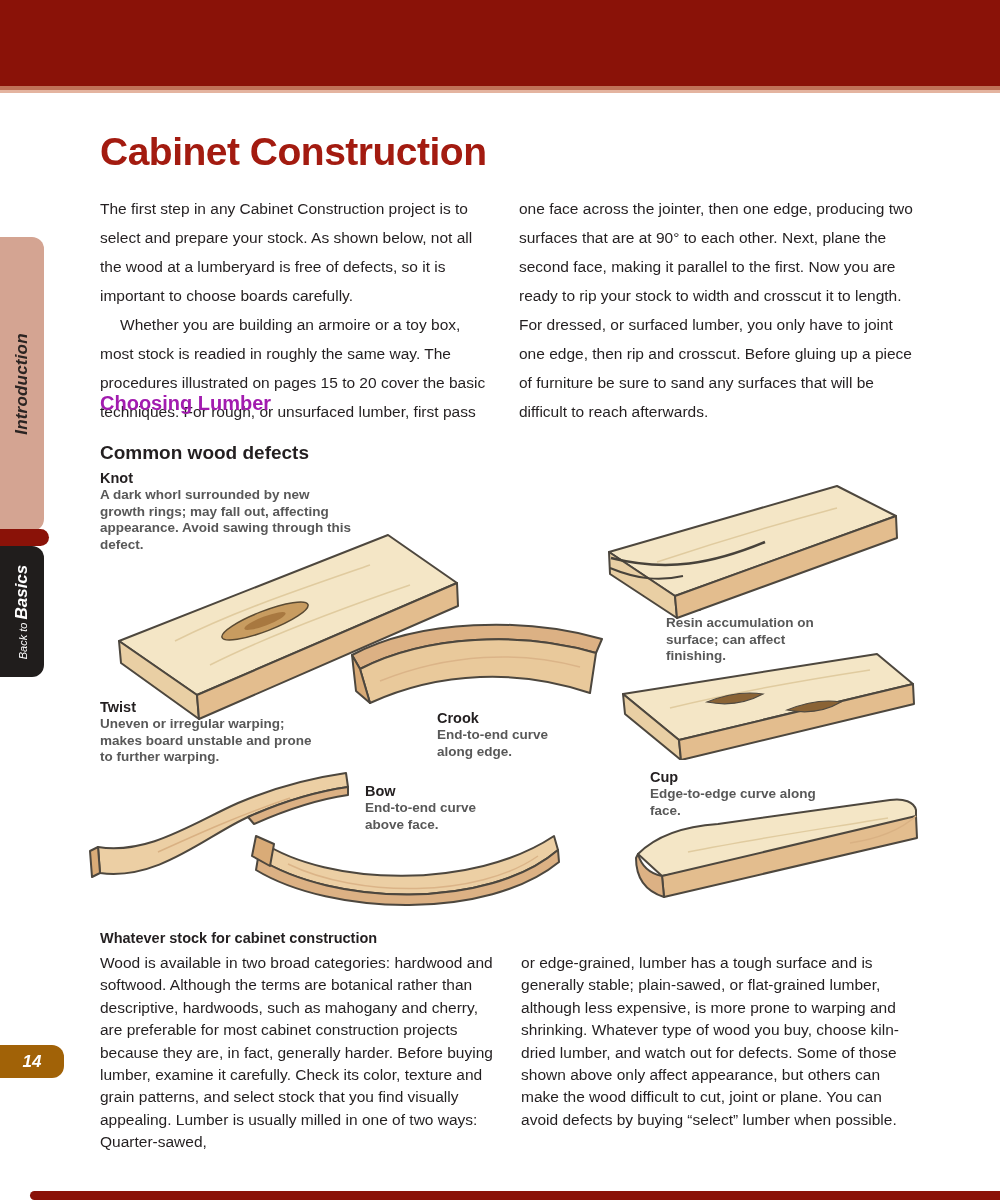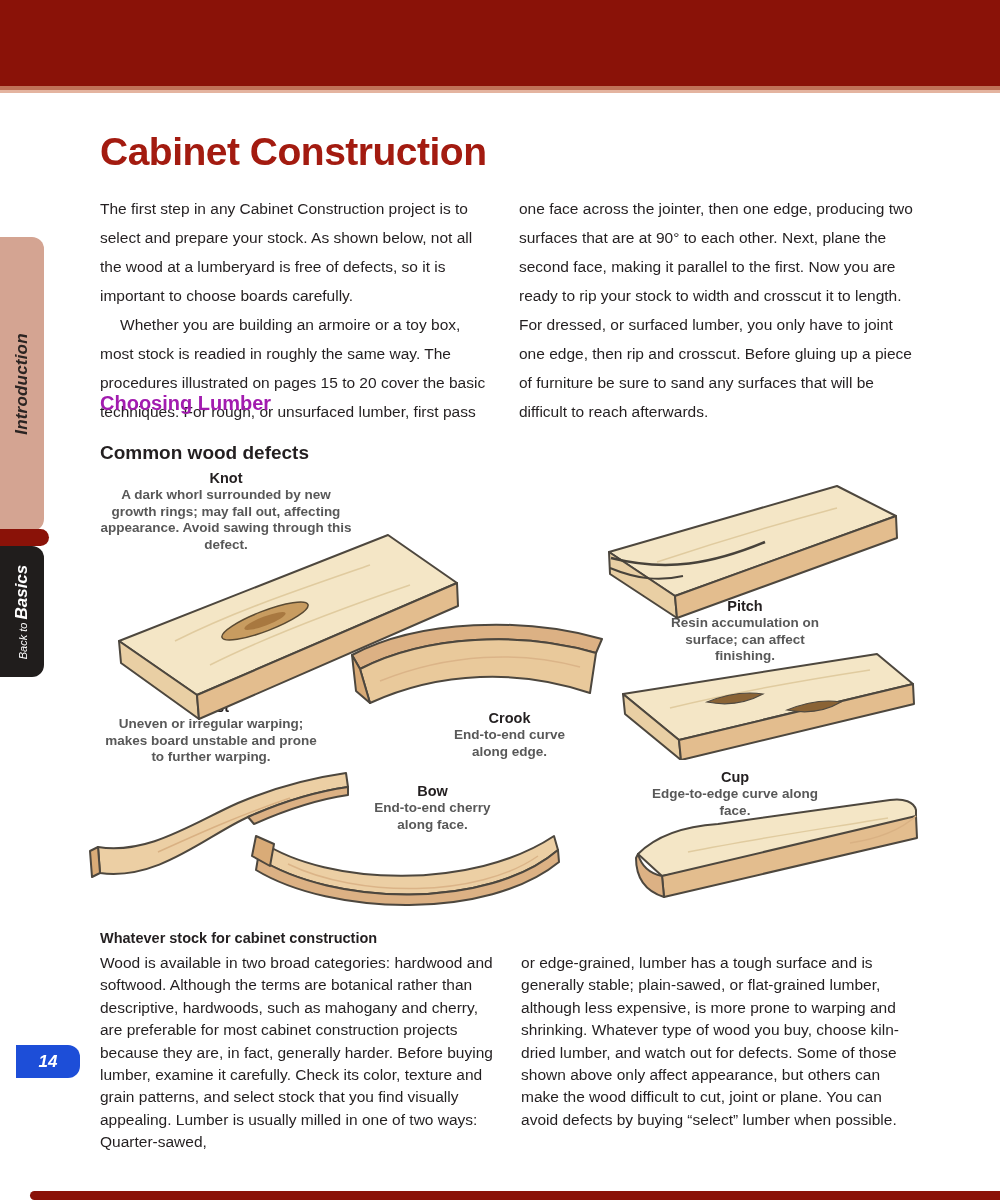--- a/index.html
+++ b/index.html
@@ -32,22 +32,22 @@
   .vtext {
     position:absolute; left:50%; top:50%;
     transform:translate(-50%,-50%) rotate(-90deg);
     white-space:nowrap;
   }
   .intro-vtext { font-style:italic; font-weight:700; font-size:17px; color:#2b2422; letter-spacing:0.2px; }
   .basics-vtext { color:#ffffff; font-style:italic; }
   .basics-vtext .back-to { font-size:11px; font-weight:400; }
   .basics-vtext .basics  { font-size:17px; font-weight:700; }
   .page-num-tab {
-    position:absolute; left:16px; top:1045px; width:64px; height:33px;
-    background:#1d4ed8; border-radius:0 12px 12px 0;
+    position:absolute; left:0; top:1045px; width:64px; height:33px;
+    background:#a16207; border-radius:0 12px 12px 0;
     display:flex; align-items:center; justify-content:center;
     color:#ffffff; font-style:italic; font-weight:700; font-size:17px;
   }
 
   
   .title {
     position:absolute; left:100px; top:130px;
     font-size:39px; font-weight:700; letter-spacing:-0.5px; color:#a31b10;
   }
   .intro-cols {
@@ -58,21 +58,21 @@
   .intro-cols .col p + p { text-indent:20px; }
   .sec-head {
     position:absolute; left:100px; top:392px;
     font-size:20px; font-weight:700; color:#a21caf;
   }
   .sub-head {
     position:absolute; left:100px; top:442px;
     font-size:19px; font-weight:700; color:#231f20;
   }
   .diagram { position:absolute; left:100px; top:465px; width:830px; height:462px; }
-  .defect-label { position:absolute;text-align:center; }
+  .defect-label { position:absolute; }
   .d-name { font-size:14.5px; font-weight:700; color:#231f20; line-height:17px; }
   .d-desc { font-size:13.5px; color:#585858; line-height:16.5px;font-weight:bold; }
   .board { position:absolute; }
 
   .sel-head {
     position:absolute; left:100px; top:930px;
     font-size:14.5px; font-weight:700; color:#231f20;
   }
   .bottom-cols {
     position:absolute; left:100px; top:952px; width:822px;
@@ -130,21 +130,21 @@
     <div class="defect-label" style="left:0; top:234px; width:222px;">
       <div class="d-name">Twist</div>
       <div class="d-desc">Uneven or irregular warping; makes board unstable and prone to further warping.</div>
     </div>
     <div class="defect-label" style="left:337px; top:245px; width:145px;">
       <div class="d-name">Crook</div>
       <div class="d-desc">End-to-end curve along edge.</div>
     </div>
     <div class="defect-label" style="left:265px; top:318px; width:135px;">
       <div class="d-name">Bow</div>
-      <div class="d-desc">End-to-end cherry along face.</div>
+      <div class="d-desc">End-to-end curve above face.</div>
     </div>
     <div class="defect-label" style="left:550px; top:304px; width:170px;">
       <div class="d-name">Cup</div>
       <div class="d-desc">Edge-to-edge curve along face.</div>
     </div>
 
     <svg class="board" style="left:5px; top:48px;" width="365" height="208" viewBox="0 0 365 208">
       <g stroke="#4d473e" stroke-width="2" stroke-linejoin="round">
         <polygon points="14,128 283,22 352,70 92,182" fill="#f4e6c6"></polygon>
         <polygon points="14,128 92,182 94,206 16,150" fill="#e9cfa4"></polygon>

